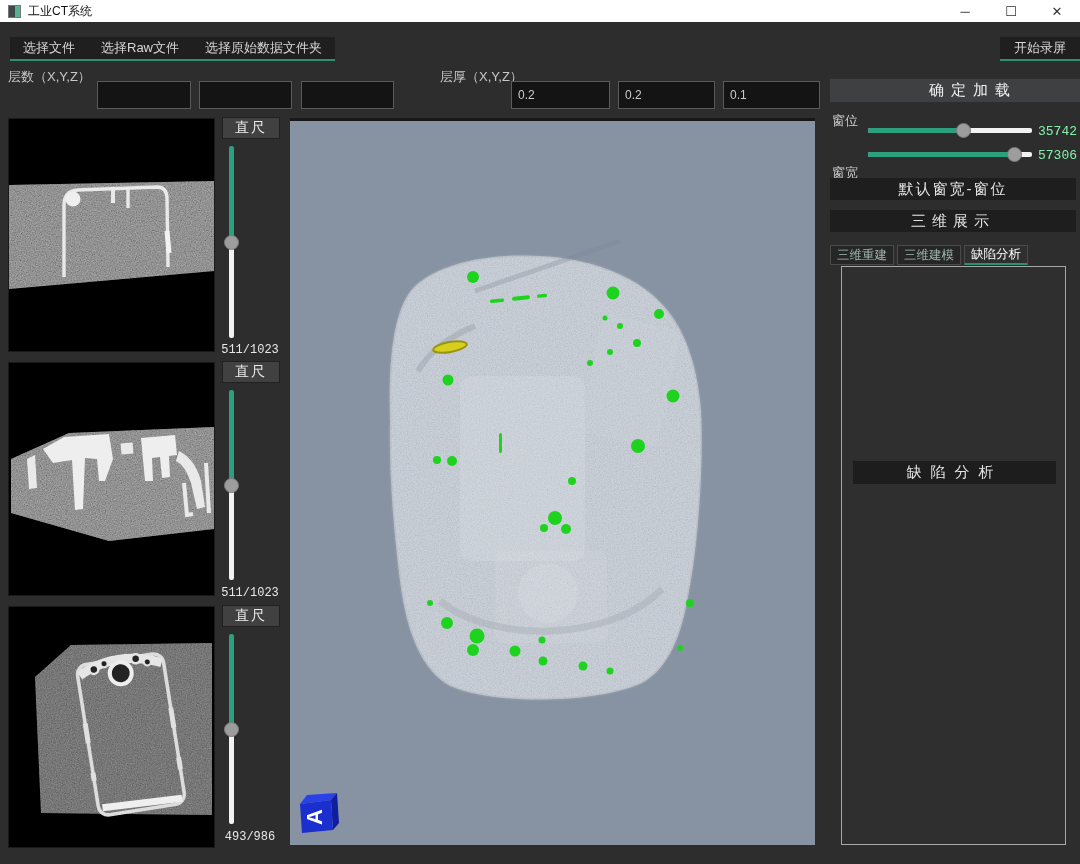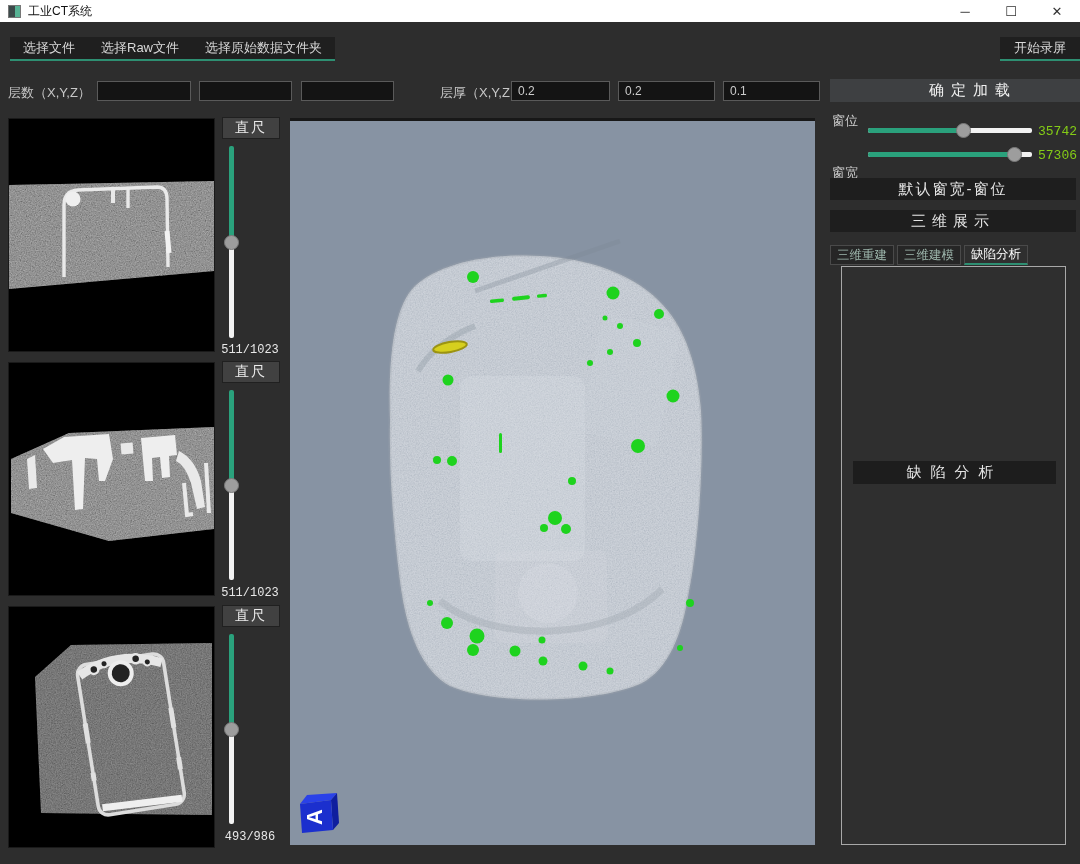--- a/index.html
+++ b/index.html
@@ -17,22 +17,22 @@
   .win-controls{margin-left:auto;display:flex;height:100%;}
   .win-btn{width:46px;height:100%;display:flex;align-items:center;justify-content:center;
     color:#333;font-size:13px;cursor:default;}
   
   .toolbar-group{position:absolute;left:10px;top:37px;height:24px;background:#1f1f1f;
     display:flex;align-items:center;border-bottom:2px solid #2e8f72;}
   .tb-btn{padding:8px 13px;font-size:13px;color:#d8d8d8;height:100%;display:flex;align-items:center;}
   .record-btn{position:absolute;right:0;top:37px;height:24px;background:#1f1f1f;color:#d8d8d8;
     font-size:13px;display:flex;align-items:center;padding:0 14px;border-bottom:2px solid #2e8f72;}
   
-  .param-label{position:absolute;top:84px;font-size:13px;color:#c8c8c8;}
-  .param-input{position:absolute;top:81px;height:20px;background:#141414;border:1px solid #5a5a5a;
+  .param-label{position:absolute;top:68px;font-size:13px;color:#c8c8c8;}
+  .param-input{position:absolute;top:81px;height:28px;background:#141414;border:1px solid #5a5a5a;
     color:#cccccc;font-size:12px;padding:0 6px;display:flex;align-items:center;}
   .load-btn{position:absolute;left:830px;top:79px;width:286px;height:23px;background:#3e4042;
     color:#f0f0f0;font-size:15px;letter-spacing:7px;display:flex;align-items:center;justify-content:center;}
   
   .slice-img{position:absolute;left:8px;width:207px;background:#000;border:1px solid #1a1a1a;}
   .ruler-btn{position:absolute;left:222px;width:58px;height:22px;background:#414141;border:1px solid #202020;
     color:#ececec;font-size:14px;display:flex;align-items:center;justify-content:center;letter-spacing:2px;}
   .vslider{position:absolute;left:228px;width:7px;}
   .vslider .vfill{position:absolute;left:1px;top:0;width:5px;background:#2aa17c;border-radius:2px;}
   .vslider .vrest{position:absolute;left:1px;bottom:0;width:5px;background:#f2f2f2;border-radius:2px;}
@@ -44,21 +44,21 @@
   .viewer{position:absolute;left:290px;top:118px;width:525px;height:727px;background:#8793a3;
     border-top:3px solid #181818;}
   .orient-cube{position:absolute;left:6px;bottom:10px;width:44px;height:44px;}
   
   .hrow-label{position:absolute;font-size:13px;color:#cdcdcd;}
   .hslider{position:absolute;height:15px;}
   .hslider .track{position:absolute;top:5px;left:0;right:0;height:5px;border-radius:2px;background:#f2f2f2;}
   .hslider .fill{position:absolute;top:5px;left:0;height:5px;border-radius:2px;background:#2aa17c;}
   .hslider .thumb{position:absolute;top:0;width:15px;height:15px;border-radius:50%;
     background:#9d9d9d;border:1px solid #7a7a7a;}
-  .hrow-value{position:absolute;font-size:13px;color:#84cc16;
+  .hrow-value{position:absolute;font-size:13px;color:#86efac;
     font-family:"Liberation Mono","DejaVu Sans Mono",monospace;}
   .panel-btn{position:absolute;left:830px;width:246px;height:22px;background:#1e1e1e;color:#e4e4e4;
     font-size:15px;display:flex;align-items:center;justify-content:center;}
   .tabs{position:absolute;left:830px;top:245px;display:flex;gap:3px;}
   .tab{height:20px;padding:0 6px;font-size:12.5px;display:flex;align-items:center;color:#9fb8ae;
     background:#262626;border:1px solid #4a4a4a;}
   .tab.active{color:#ffffff;background:#2f2f2f;border-bottom:2px solid #2e8f72;}
   .tab-panel{position:absolute;left:841px;top:266px;width:225px;height:579px;background:#2f2f2f;
     border:1px solid #a8a8a8;}
   .groupbox{position:absolute;left:12px;width:201px;border:1px solid #8f8f8f;}

